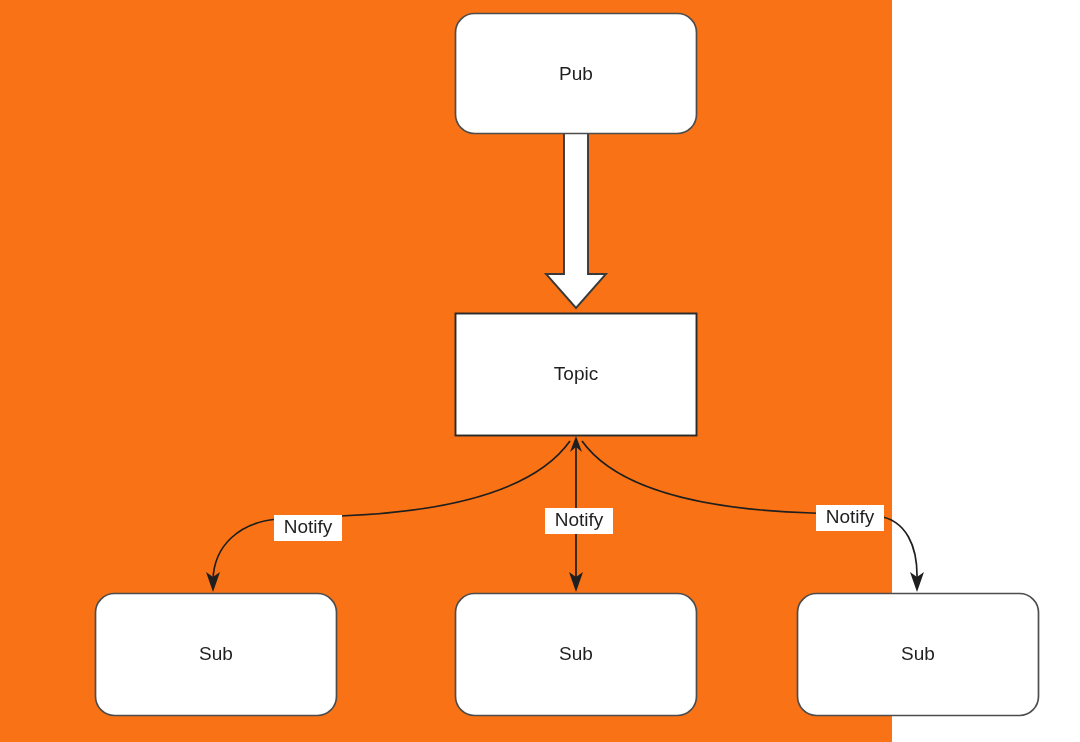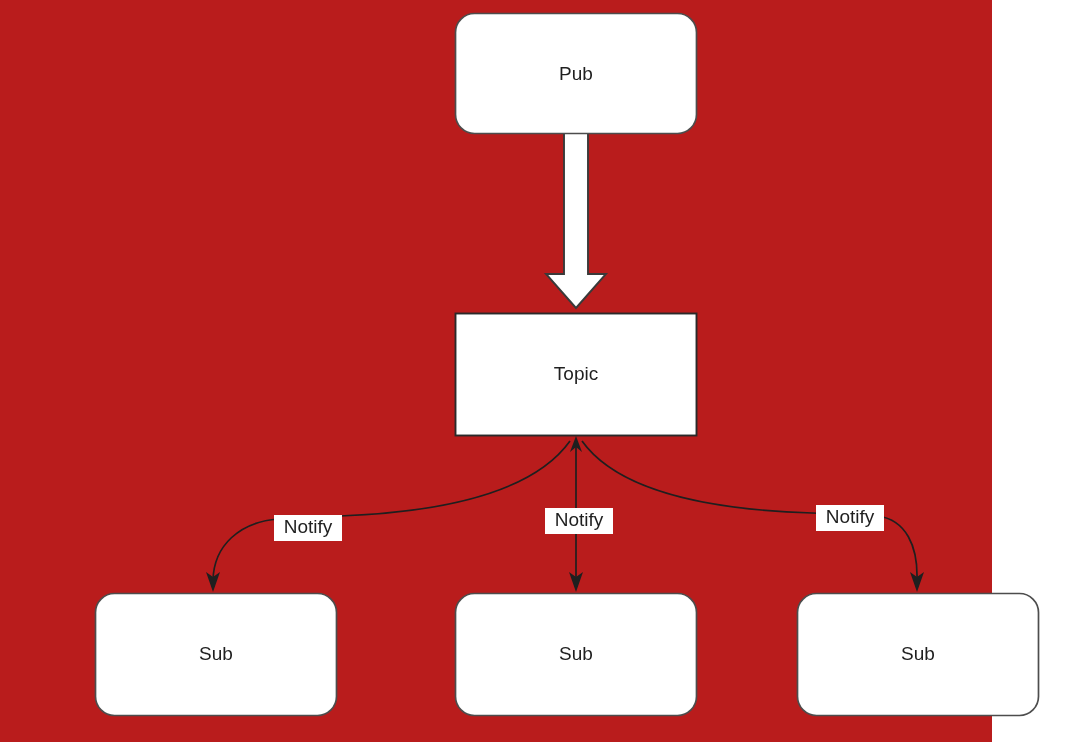--- a/index.html
+++ b/index.html
@@ -9,23 +9,23 @@
     background: #ffffff;
   }
   body {
     width: 1080px;
     height: 742px;
     font-family: "Liberation Sans", sans-serif;
     overflow: hidden;
   }
   #diagram-canvas {
     position: relative;
-    width: 992px;
+    width: 892px;
     height: 742px;
-    background: #b91c1c;
+    background: #f97316;
   }
   #diagram-svg {
     position: absolute;
     top: 0;
     left: 0;
     width: 1080px;
     height: 742px;
     display: block;
   }
   .node-label {

